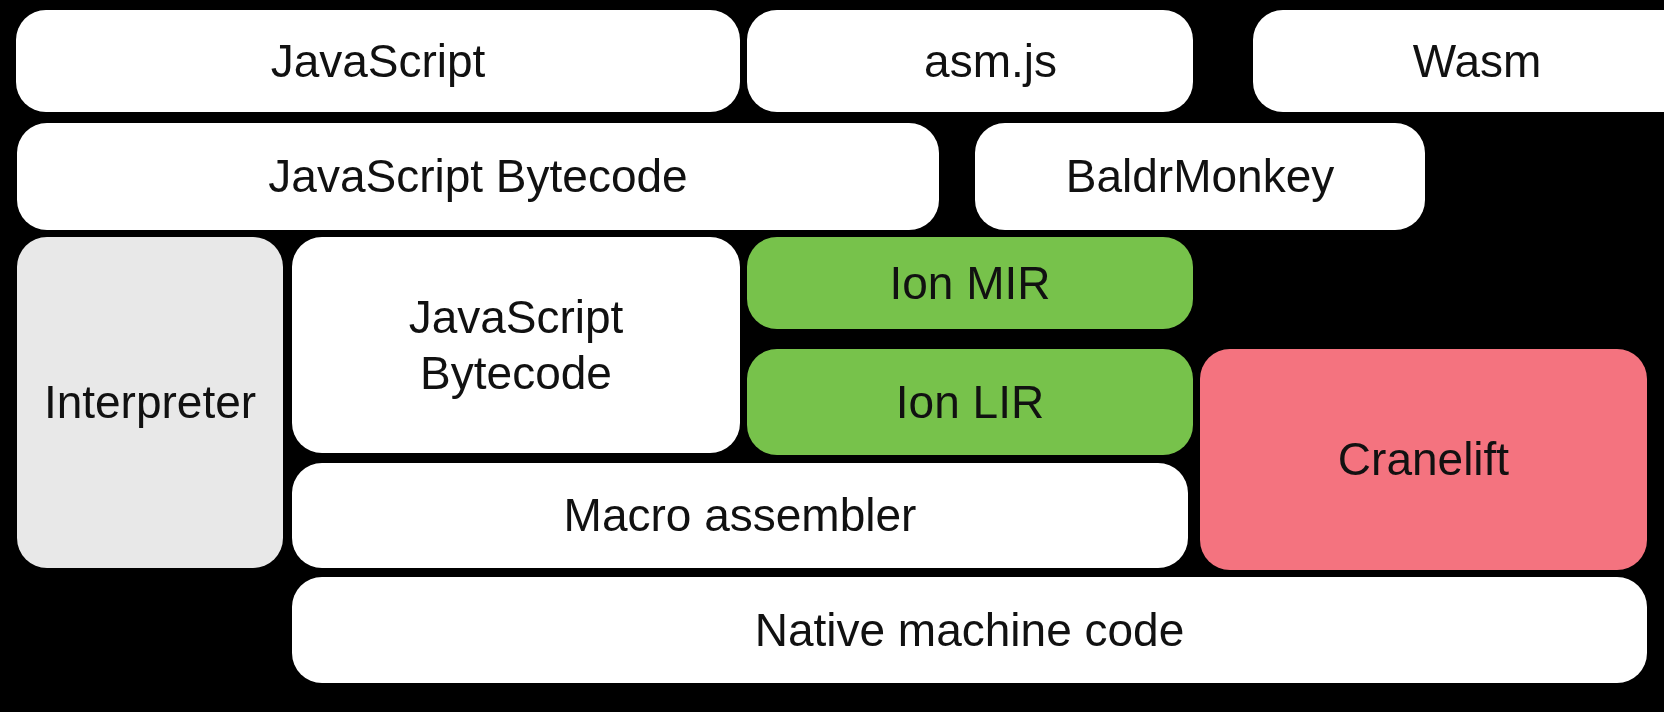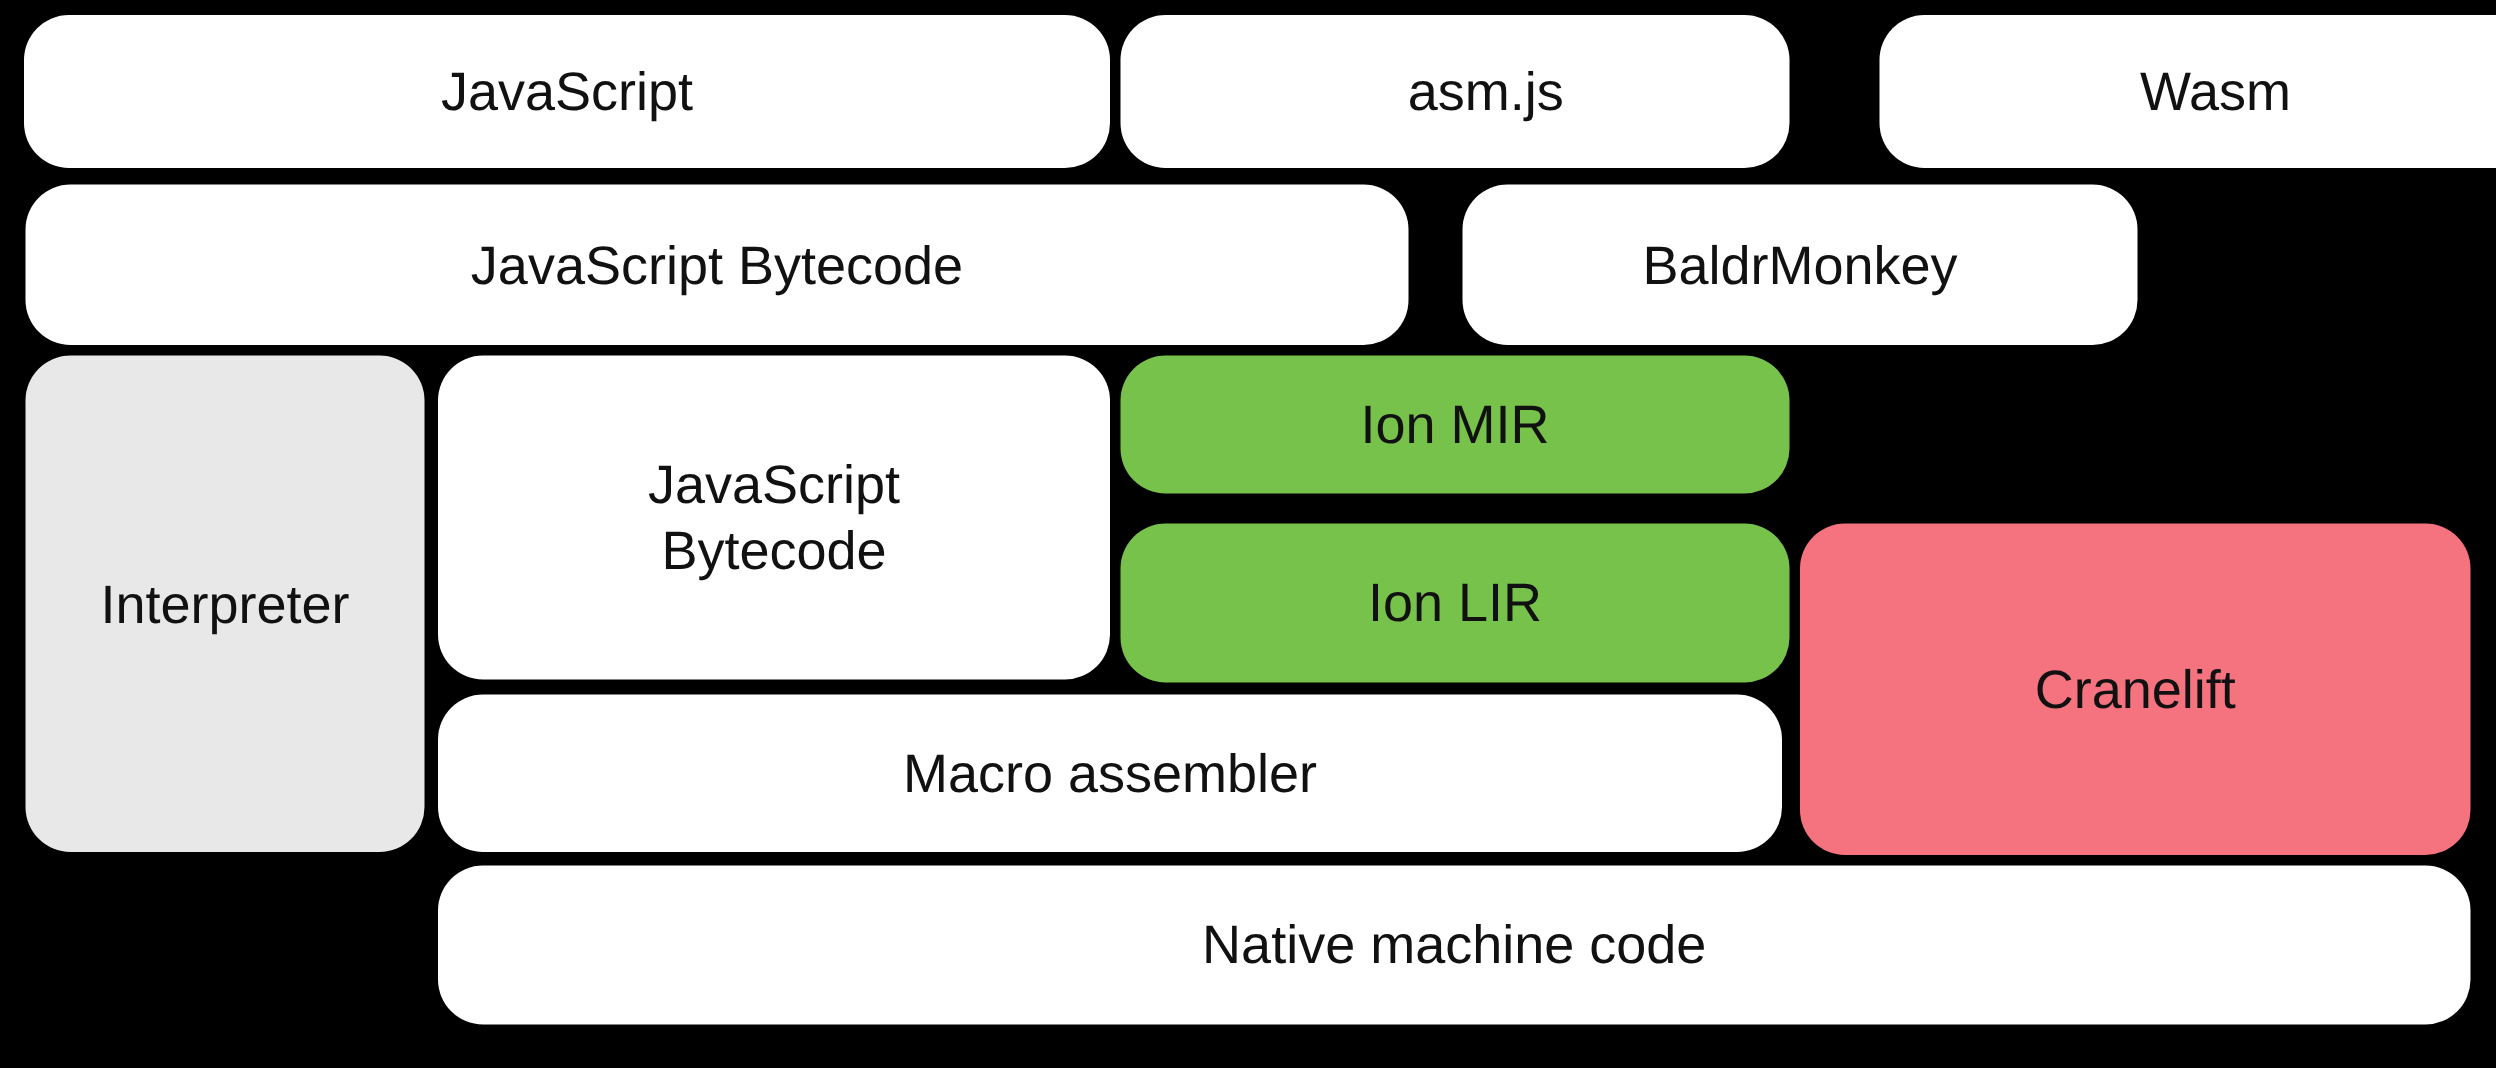--- a/index.html
+++ b/index.html
@@ -18,21 +18,21 @@
   .box {
     position: absolute;
     box-sizing: border-box;
     background: #ffffff;
     color: #111111;
     border-radius: 30px;
     display: flex;
     flex-direction: column;
     align-items: center;
     justify-content: center;
-    font-size: 36px;
+    font-size: 46px;
     line-height: 1.22;
     text-align: center;
     white-space: nowrap;
   }
   
   .b-javascript   { left: 16px;   top: 10px;  width: 724px;  height: 102px; }
   .b-asmjs        { left: 747px;  top: 10px;  width: 446px;  height: 102px; }
   .b-wasm         { left: 1253px; top: 10px;  width: 448px;  height: 102px; }
   
   .b-bytecode     { left: 17px;   top: 123px; width: 922px;  height: 107px; }

